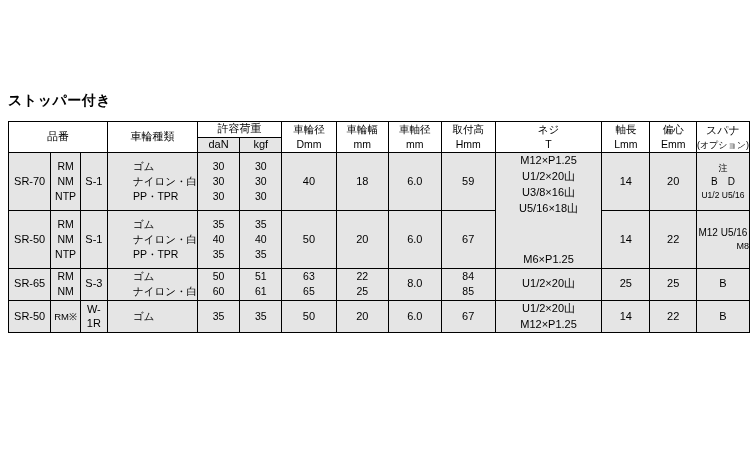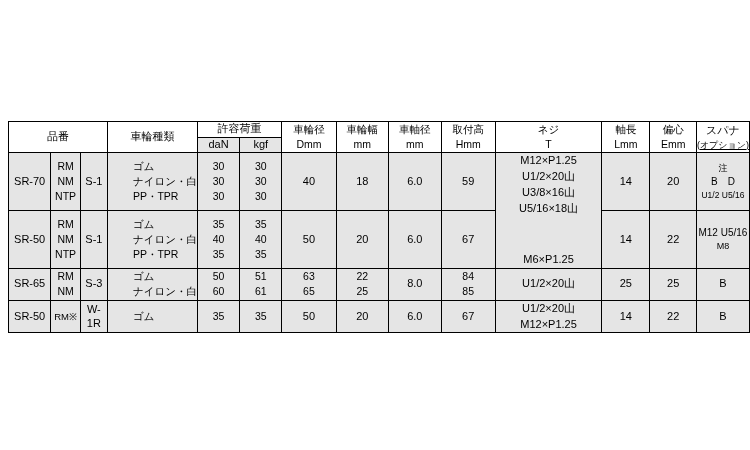--- a/index.html
+++ b/index.html
@@ -100,20 +100,21 @@
   .col-screw { width: 110px; }
   .col-len { width: 50px; }
   .col-ecc { width: 48px; }
   .col-span { width: 50px; }
 </style>
 </head>
 <body>
 
 <div id="page">
 
+  <div id="caption">ストッパー付き</div>
 
   <table class="spec">
     <colgroup>
       <col class="col-code">
         <col class="col-rm">
         <col class="col-s">
         <col class="col-kind">
       <col class="col-dan">
         <col class="col-kgf">
       <col class="col-dia">
@@ -153,21 +154,21 @@
         <th class="hdr cell-pad" rowspan="2">
           <span class="stack">軸長</span>
           <span class="stack">Lmm</span>
         </th>
         <th class="hdr cell-pad" rowspan="2">
           <span class="stack">偏心</span>
           <span class="stack">Emm</span>
         </th>
         <th class="hdr cell-pad" rowspan="2">
           <span class="stack" style="font-size:11px;">スパナ</span>
-          <span class="stack tiny" style="font-size:9px;text-decoration:underline;">(オプション)</span>
+          <span class="stack tiny" style="font-size:9px;">(オプション)</span>
         </th>
       </tr>
       <tr>
         <th class="hdr-sub cell-pad">daN</th>
         <th class="hdr-sub cell-pad">kgf</th>
       </tr>
     </thead>
     <tbody>
 
       <tr>
@@ -237,21 +238,21 @@
           <span class="stack">35</span>
         </td>
         <td>50</td>
         <td>20</td>
         <td>6.0</td>
         <td>67</td>
         <td>14</td>
         <td>22</td>
         <td class="spanner">
           <span class="stack" style="font-size:10px;">M12 U5/16</span>
-          <span class="stack" style="font-size:9px;">M8</span>
+          <span class="stack" style="font-size:9px;text-align:right;">M8</span>
         </td>
       </tr>
 
       <tr>
         <td class="part">SR-65</td>
         <td>
           <span class="stack">RM</span>
           <span class="stack">NM</span>
         </td>
         <td>S-3</td>

